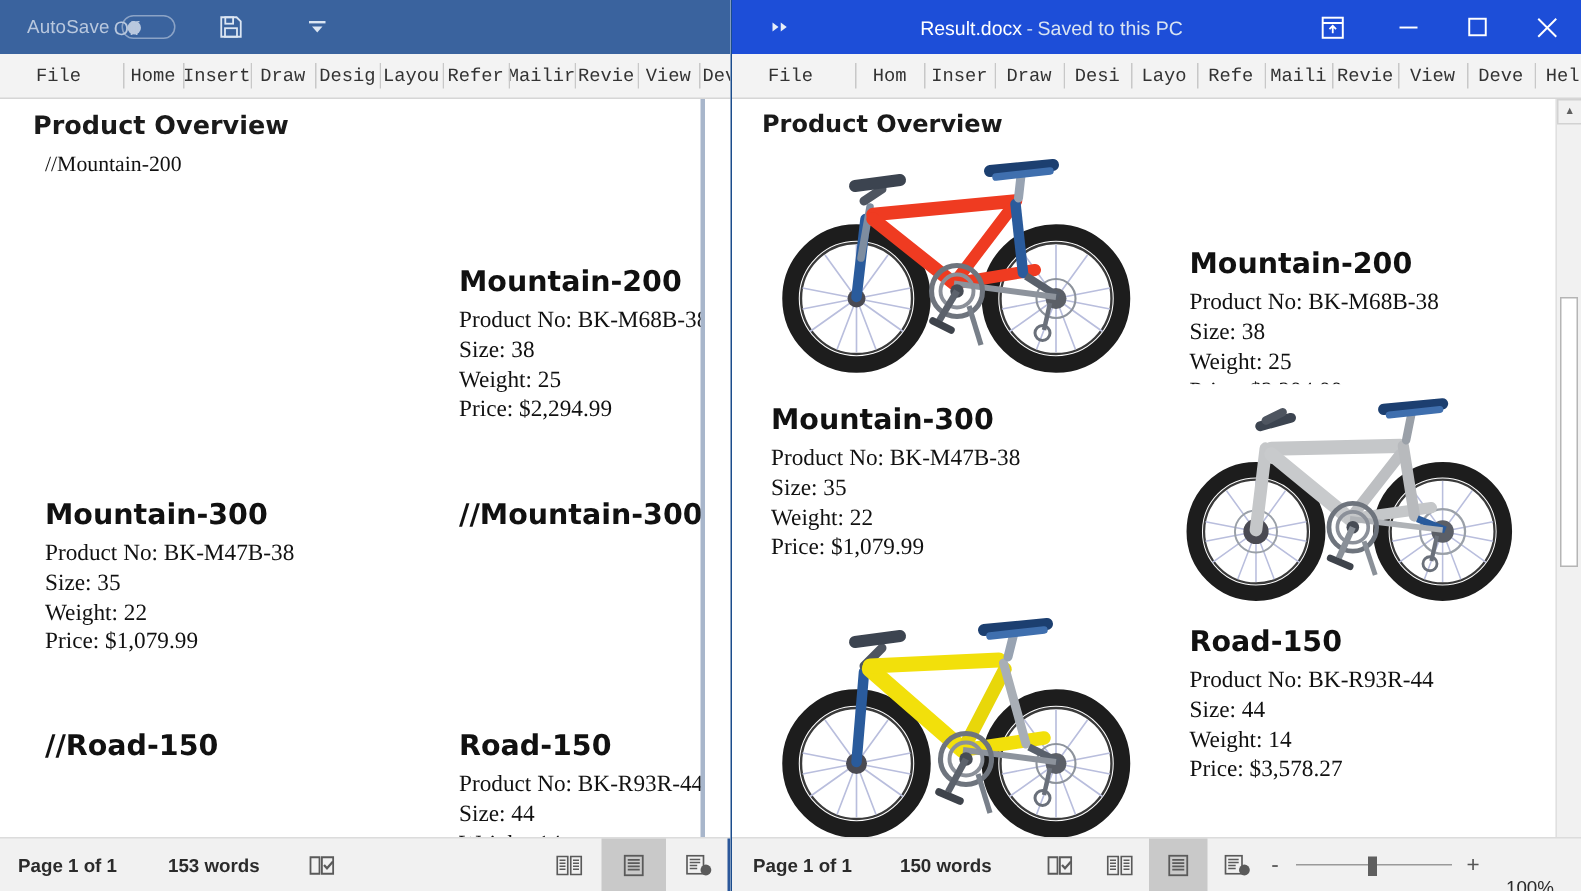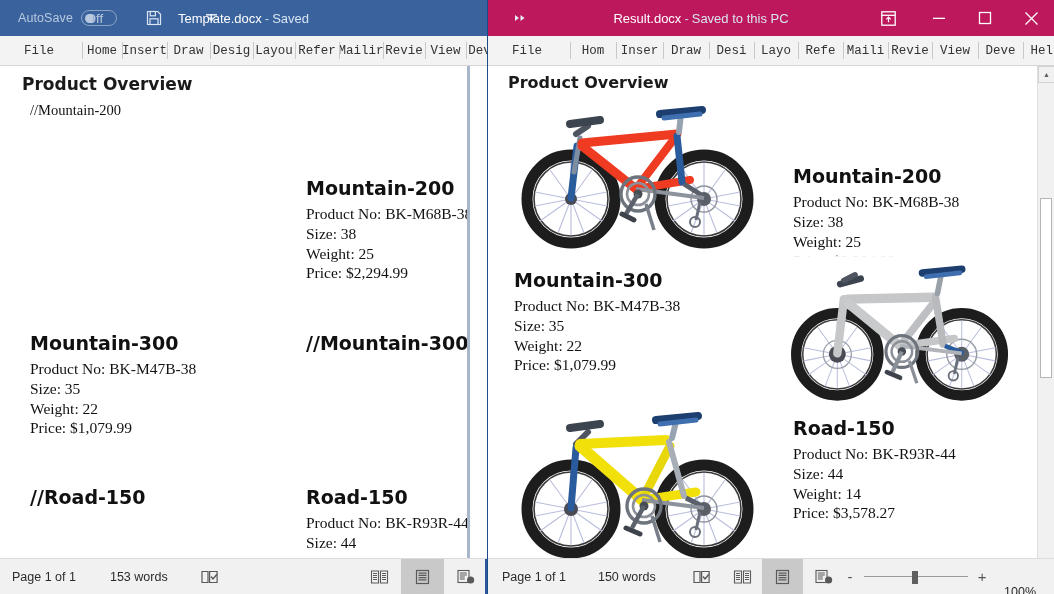--- a/index.html
+++ b/index.html
@@ -20,21 +20,21 @@
     height: 594px;
     background: #ffffff;
     overflow: hidden;
   }
   #win-left  { left: 0;   width: 487px; }
   #win-right { left: 487px; width: 567px; border-left: 1px solid #1b4c8c; }
 
   
   .titlebar {
     height: 36px;
-    background: #be185d;
+    background: #1d4ed8;
     color: #ffffff;
     position: relative;
     display: flex;
     align-items: center;
     user-select: none;
   }
   .titlebar.inactive { background: #3a639e; }
 
   .autosave-wrap {
     display: flex; align-items: center; gap: 8px;
@@ -51,21 +51,21 @@
     border-radius: 9px;
     position: relative;
     display: flex; align-items: center;
   }
   .toggle .knob {
     position: absolute; left: 3px;
     width: 9px; height: 9px; border-radius: 50%;
     background: #b9c8de;
   }
   .toggle .off {
-    position: absolute; right: 13px;
+    position: absolute; right: 23px;
     font-size: 13px; color: #b9c8de;
   }
 
   .tb-icon {
     width: 30px; height: 30px;
     display: flex; align-items: center; justify-content: center;
     color: #e7eef8;
   }
   .tb-icon svg { display: block; }
 
@@ -248,21 +248,21 @@
     background: #f1f1f1;
     border-top: 1px solid #dcdcdc;
     display: flex; align-items: center;
     font-size: 12.5px;
     color: #2b2b2b;
     white-space: nowrap;
   }
   #win-left .statusbar  { width: 487px; }
   #win-right .statusbar { width: 566px; }
 
-  .sb-item { padding: 4px 10px; display: flex; align-items: center; height: 36px; }
+  .sb-item { padding: 4px 10px; display: flex; align-items: center; height: 36px; font-weight: bold; }
   .sb-spacer { flex: 1 1 auto; }
   .sb-view {
     width: 43px; height: 36px;
     display: flex; align-items: center; justify-content: center;
     color: #5a5a5a;
   }
   .sb-view.active { background: #c9c9c9; }
   .zoomwrap { display: flex; align-items: center; gap: 8px; padding-right: 4px; }
   .zoom-sign { font-size: 15px; color: #555; width: 12px; text-align: center; }
   .zoom-track {
@@ -309,23 +309,20 @@
           </svg>
         </span>
         <span class="restore-chev">
           <svg width="13" height="10" viewBox="0 0 13 10">
             <rect x="1" y="1" width="11" height="1.6" fill="#dce6f3"></rect>
             <path d="M3 4.6 L6.5 8.6 L10 4.6 Z" fill="#dce6f3"></path>
           </svg>
         </span>
       </div>
 
-      <div class="title-text">
-        <span>Template.docx</span><span class="sep">-</span><span class="state">Saved</span>
-      </div>
     </div>
 
     <div class="ribbon">
       <div class="tab file">File</div>
       <div class="tab sep" style="width:40px">Home</div>
       <div class="tab sep" style="width:45px">Insert</div>
       <div class="tab sep" style="width:43px">Draw</div>
       <div class="tab sep" style="width:43px">Desig</div>
       <div class="tab sep" style="width:42px">Layou</div>
       <div class="tab sep" style="width:44px">Refer</div>

